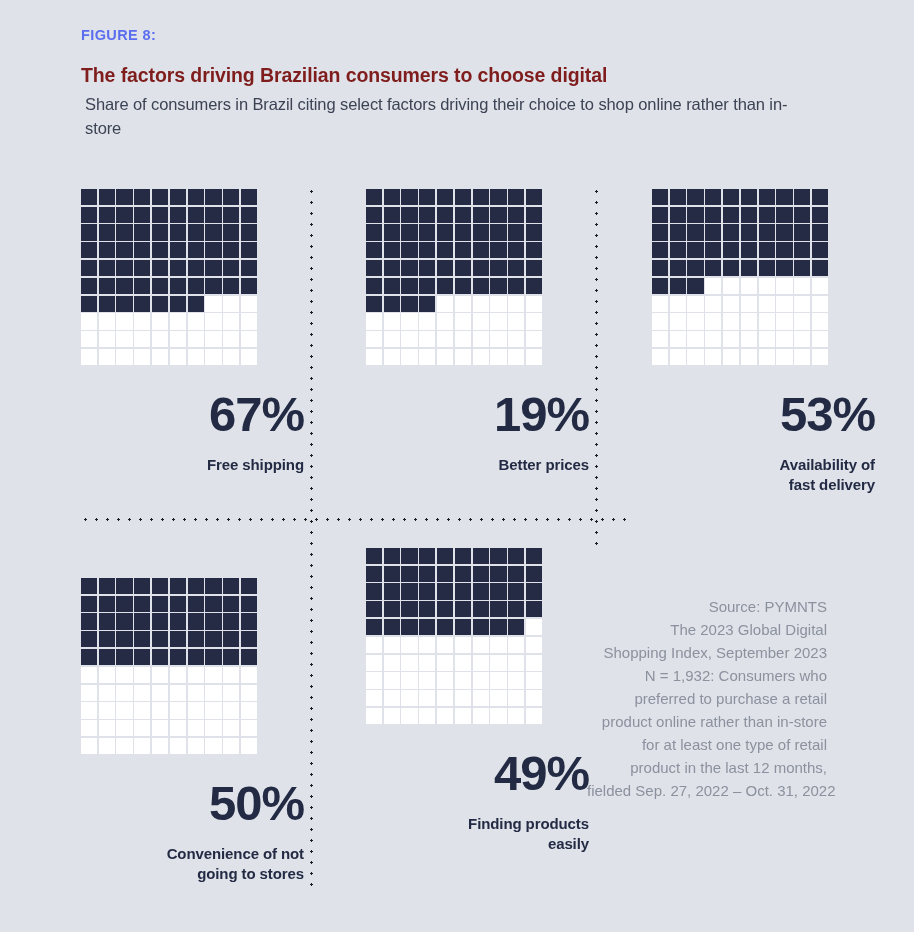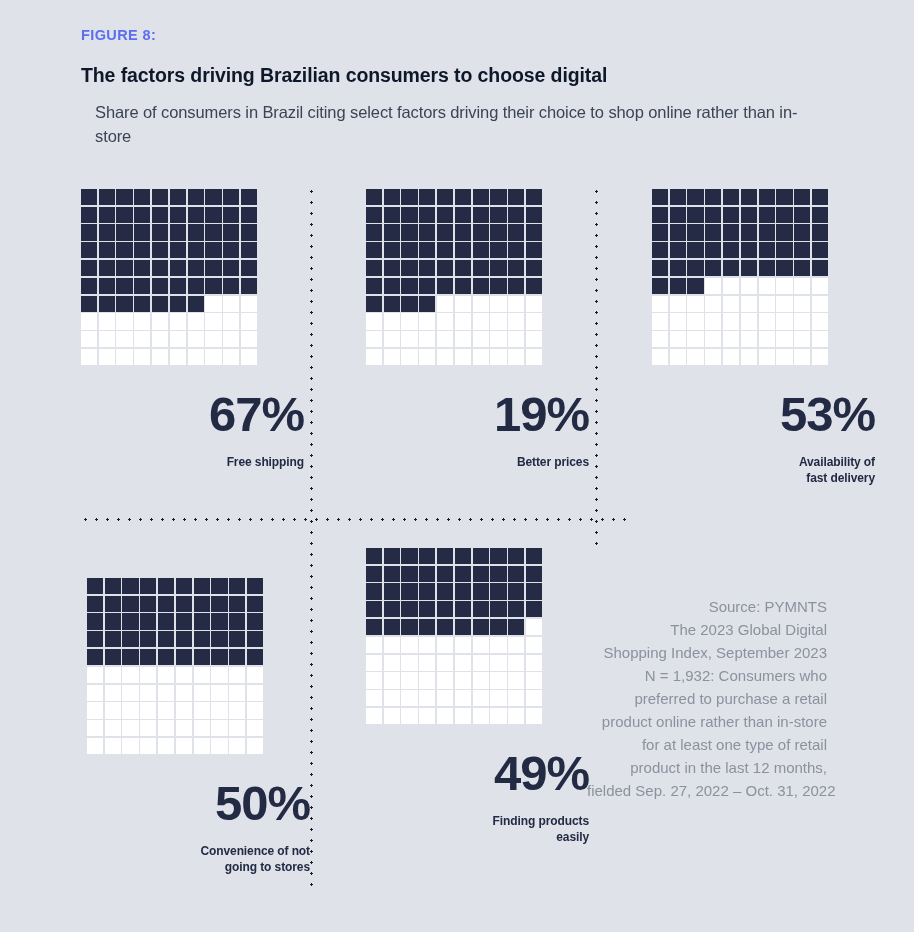--- a/index.html
+++ b/index.html
@@ -32,30 +32,30 @@
     font-size: 14.5px;
     font-weight: bold;
     letter-spacing: 0.4px;
     color: #5c6ef0;
     margin: 0 0 20px 0;
     line-height: 1;
   }
   .title {
     font-size: 19.5px;
     font-weight: bold;
-    color: #0f172a;
+    color: #7f1d1d;
     margin: 0 0 6px 0;
     line-height: 1.25;
     letter-spacing: -0.1px;
   }
   .subtitle {
     font-size: 16.5px;
     font-weight: normal;
     color: #3c4354;
-    margin: 14px;
+    margin: 4px;
     line-height: 1.45;
     max-width: 720px;
     letter-spacing: -0.1px;
   }
 
   
   .v-divider {
     position: absolute;
     width: 3px;
     background-image: radial-gradient(circle, #1c1c1c 1.2px, rgba(0,0,0,0) 1.4px);
@@ -101,21 +101,21 @@
 
   .pct {
     font-size: 49px;
     font-weight: bold;
     color: #232a44;
     line-height: 1;
     margin-top: 24px;
     letter-spacing: -1px;
   }
   .factor {
-    font-size: 12px;
+    font-size: 15px;
     font-weight: bold;
     color: #232a44;
     line-height: 1.32;
     margin-top: 16px;
     letter-spacing: -0.1px;
   }
 
   
   .source {
     position: absolute;
@@ -1065,21 +1065,21 @@
           <div class="cell off"></div>
         </div>
       </div>
     <div class="pct">53%</div>
     <div class="factor">
       <span>Availability of</span><br>
       <span>fast delivery</span>
     </div>
   </div>
 
-  <div class="stat" style="left:40px; top:577px;">
+  <div class="stat" style="left:34px; top:577px;">
     <div class="waffle">
         <div class="cellwrap">
           <div class="cell on"></div>
         </div>
         <div class="cellwrap">
           <div class="cell on"></div>
         </div>
         <div class="cellwrap">
           <div class="cell on"></div>
         </div>

